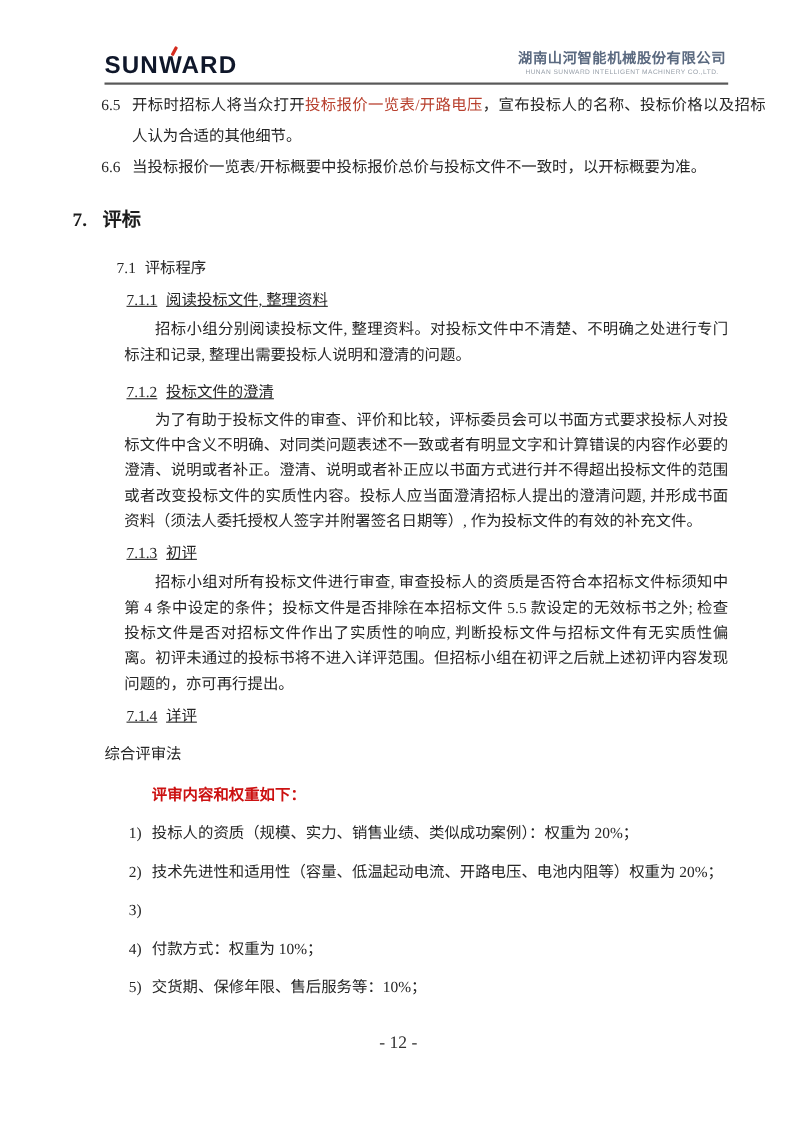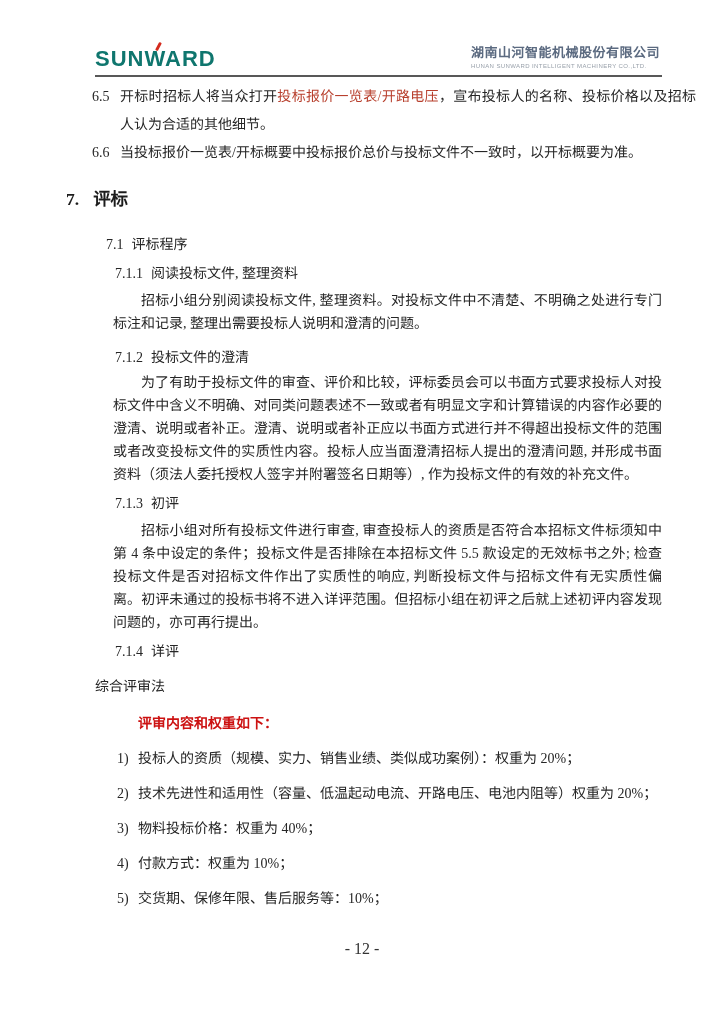--- a/index.html
+++ b/index.html
@@ -15,28 +15,28 @@
   }
   
   .header{
     display:flex;justify-content:space-between;align-items:flex-end;
     padding:46px 64px 0 95px;
   }
   .logo{position:relative;display:inline-block;line-height:1;}
   .logo-text{
     font-family:"Liberation Sans","DejaVu Sans",sans-serif;
     font-weight:bold;font-size:22px;letter-spacing:1px;
-    color:#0f766e;
+    color:#0f172a;
   }
   .logo-accent{
     position:absolute;left:62px;top:-6px;
     width:3px;height:9px;background:#d42b1e;
     transform:rotate(28deg);border-radius:1px;
   }
-  .company{text-align:left;line-height:1.15;}
+  .company{text-align:center;line-height:1.15;}
   .company-cn{
     font-family:"Liberation Sans","DejaVu Sans",sans-serif;
     font-weight:bold;font-size:13px;color:#5b6a80;letter-spacing:.5px;
   }
   .company-en{
     font-family:"Liberation Sans","DejaVu Sans",sans-serif;
     font-size:6px;color:#98a0aa;letter-spacing:.4px;margin-top:2px;
   }
   .rule{border:none;border-top:2px solid #585858;margin:5px 62px 0 95px;}
 
@@ -51,21 +51,21 @@
   .s6-text{flex:1;}
   .red-inline{color:#b8402e;}
 
   .h-sec{
     padding-left:66px;margin-top:20px;
     font-size:17.5px;font-weight:bold;line-height:25px;color:#1c1c1c;
   }
   .h-sec .h-num{margin-right:14px;}
   .h-sub{padding-left:106px;margin-top:21px;line-height:23px;}
   .h-sub .h-num{margin-right:8px;}
-  .h-sub3{padding-left:115px;margin-top:6px;line-height:23px;}
+  .h-sub3{padding-left:115px;margin-top:6px;line-height:23px;text-decoration:underline;}
   .h-sub3 .h-num{margin-right:8px;}
 
   .para{
     margin:4px 62px 0 113px;
     text-indent:2em;line-height:23px;
   }
   .para.tight{margin-top:2px;}
   .method-line{padding-left:95px;margin-top:12px;line-height:23px;}
   .red-heading{
     padding-left:138px;margin-top:14px;line-height:23px;
@@ -147,21 +147,20 @@
       <div class="criterion">
         <span class="c-num">1)</span>
         <span class="c-text">投标人的资质（规模、实力、销售业绩、类似成功案例）：权重为 20%；</span>
       </div>
       <div class="criterion">
         <span class="c-num">2)</span>
         <span class="c-text">技术先进性和适用性（容量、低温起动电流、开路电压、电池内阻等）权重为 20%；</span>
       </div>
       <div class="criterion">
         <span class="c-num">3)</span>
-        <span class="c-text">物料投标价格：权重为 40%；</span>
       </div>
       <div class="criterion">
         <span class="c-num">4)</span>
         <span class="c-text">付款方式：权重为 10%；</span>
       </div>
       <div class="criterion">
         <span class="c-num">5)</span>
         <span class="c-text">交货期、保修年限、售后服务等：10%；</span>
       </div>
     </div>

